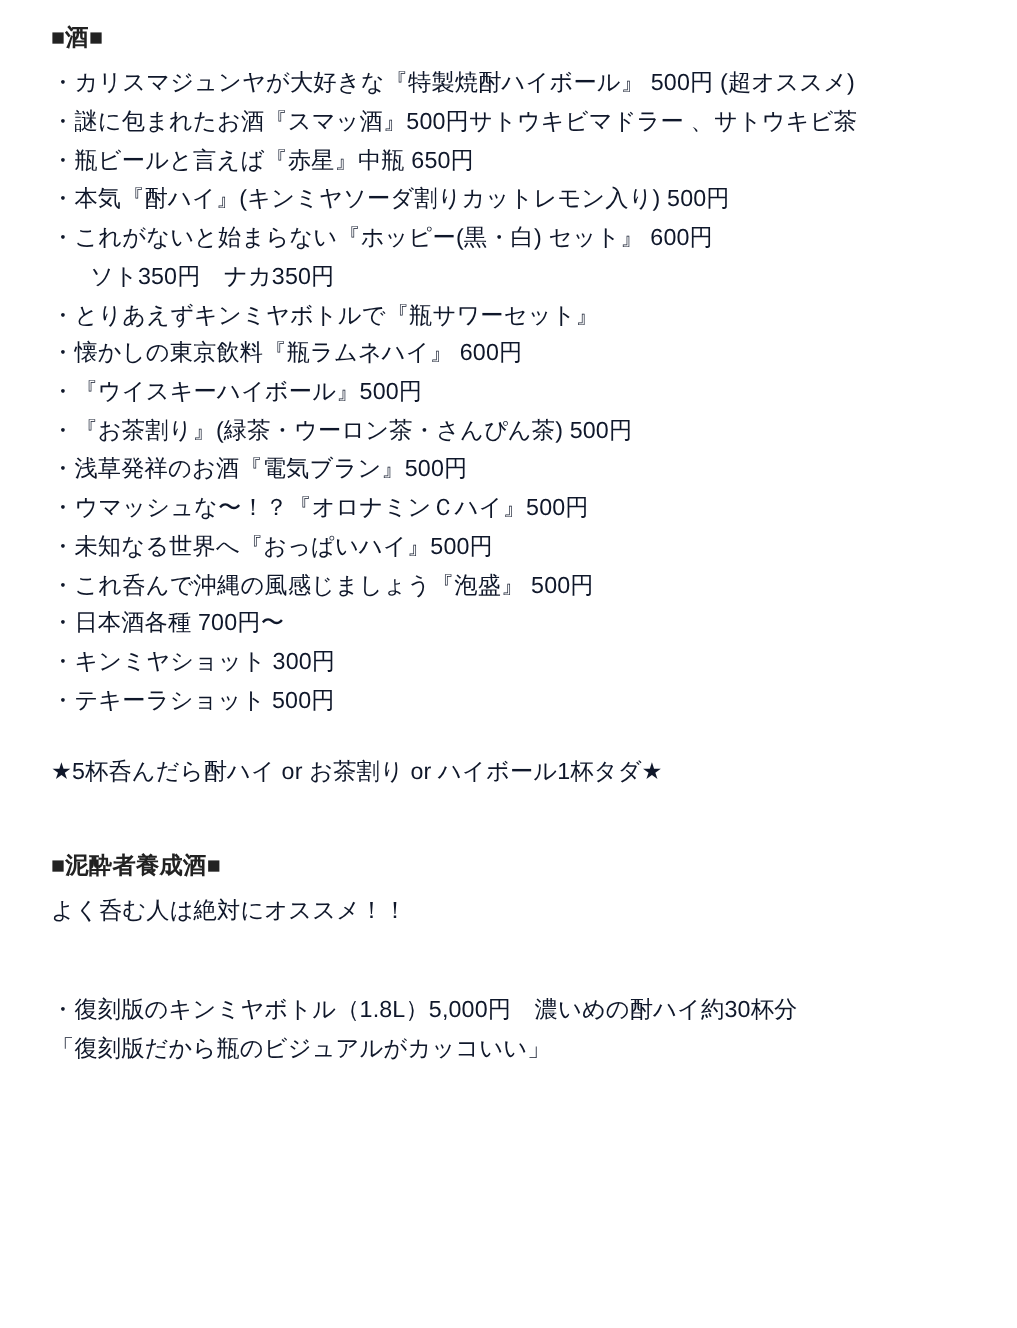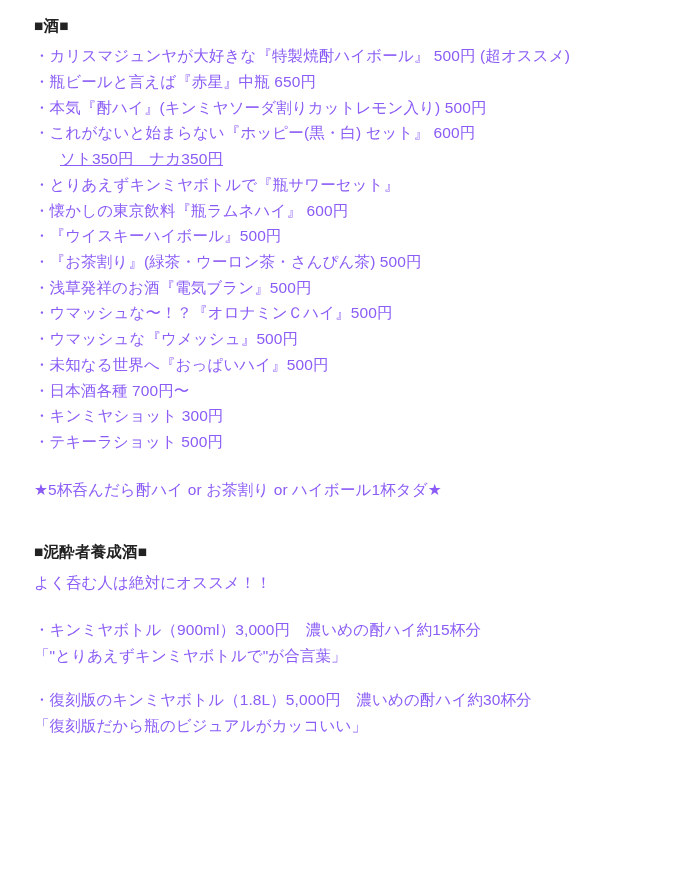--- a/index.html
+++ b/index.html
@@ -28,76 +28,72 @@
     letter-spacing: 0.2px;
     line-height: 1.5;
     margin: 0 0 6px 0;
     color: #222;
   }
   .line {
     font-size: 15.5px;
     line-height: 1.66;
     letter-spacing: 0.1px;
     margin: 0;
-    color: #8b5cf6;
+    color: #0f172a;
     white-space: pre-wrap;
   }
   .line.indent {
     padding-left: 26px;
-    text-decoration: underline;
   }
   .bold {
     font-weight: 400;
   }
   .spacer-md { height: 22px; }
   .spacer-lg { height: 38px; }
   .group {
     margin-bottom: 0;
   }
   .group-gap { height: 18px; }
 </style>
 </head>
 <body>
 
 <div class="page">
 
   <h2 class="section-heading">■酒■</h2>
 
   <p class="line">・カリスマジュンヤが大好きな『特製焼酎ハイボール』 500円 (超オススメ)</p>
+  <p class="line">・謎に包まれたお酒『スマッ酒』500円サトウキビマドラー 、サトウキビ茶</p>
   <p class="line">・瓶ビールと言えば『赤星』中瓶 650円</p>
   <p class="line">・本気『酎ハイ』(キンミヤソーダ割りカットレモン入り) 500円</p>
   <p class="line">・これがないと始まらない『ホッピー(黒・白) セット』 600円</p>
   <p class="line indent">ソト350円　ナカ350円</p>
   <p class="line">・とりあえずキンミヤボトルで『瓶サワーセット』</p>
   <p class="line">・懐かしの東京飲料『瓶ラムネハイ』 600円</p>
   <p class="line">・『ウイスキーハイボール』500円</p>
   <p class="line">・『お茶割り』(緑茶・ウーロン茶・さんぴん茶) 500円</p>
   <p class="line">・浅草発祥のお酒『電気ブラン』500円</p>
   <p class="line">・ウマッシュな〜！？『オロナミンＣハイ』500円</p>
-  <p class="line">・ウマッシュな『ウメッシュ』500円</p>
   <p class="line">・未知なる世界へ『おっぱいハイ』500円</p>
+  <p class="line">・これ呑んで沖縄の風感じましょう『泡盛』 500円</p>
   <p class="line">・日本酒各種 700円〜</p>
   <p class="line">・キンミヤショット 300円</p>
   <p class="line">・テキーラショット 500円</p>
 
   <div class="spacer-md"></div>
 
   <p class="line bold">★5杯呑んだら酎ハイ or お茶割り or ハイボール1杯タダ★</p>
 
   <div class="spacer-lg"></div>
 
   <h2 class="section-heading">■泥酔者養成酒■</h2>
   <p class="line">よく呑む人は絶対にオススメ！！</p>
 
   <div class="spacer-md"></div>
 
-  <div class="group">
-    <p class="line">・キンミヤボトル（900ml）3,000円　濃いめの酎ハイ約15杯分</p>
-    <p class="line">「"とりあえずキンミヤボトルで"が合言葉」</p>
-  </div>
   <div class="group-gap"></div>
 
   <div class="group">
     <p class="line">・復刻版のキンミヤボトル（1.8L）5,000円　濃いめの酎ハイ約30杯分</p>
     <p class="line">「復刻版だから瓶のビジュアルがカッコいい」</p>
   </div>
   <div class="group-gap"></div>
 
 
   <div class="spacer-lg"></div>

